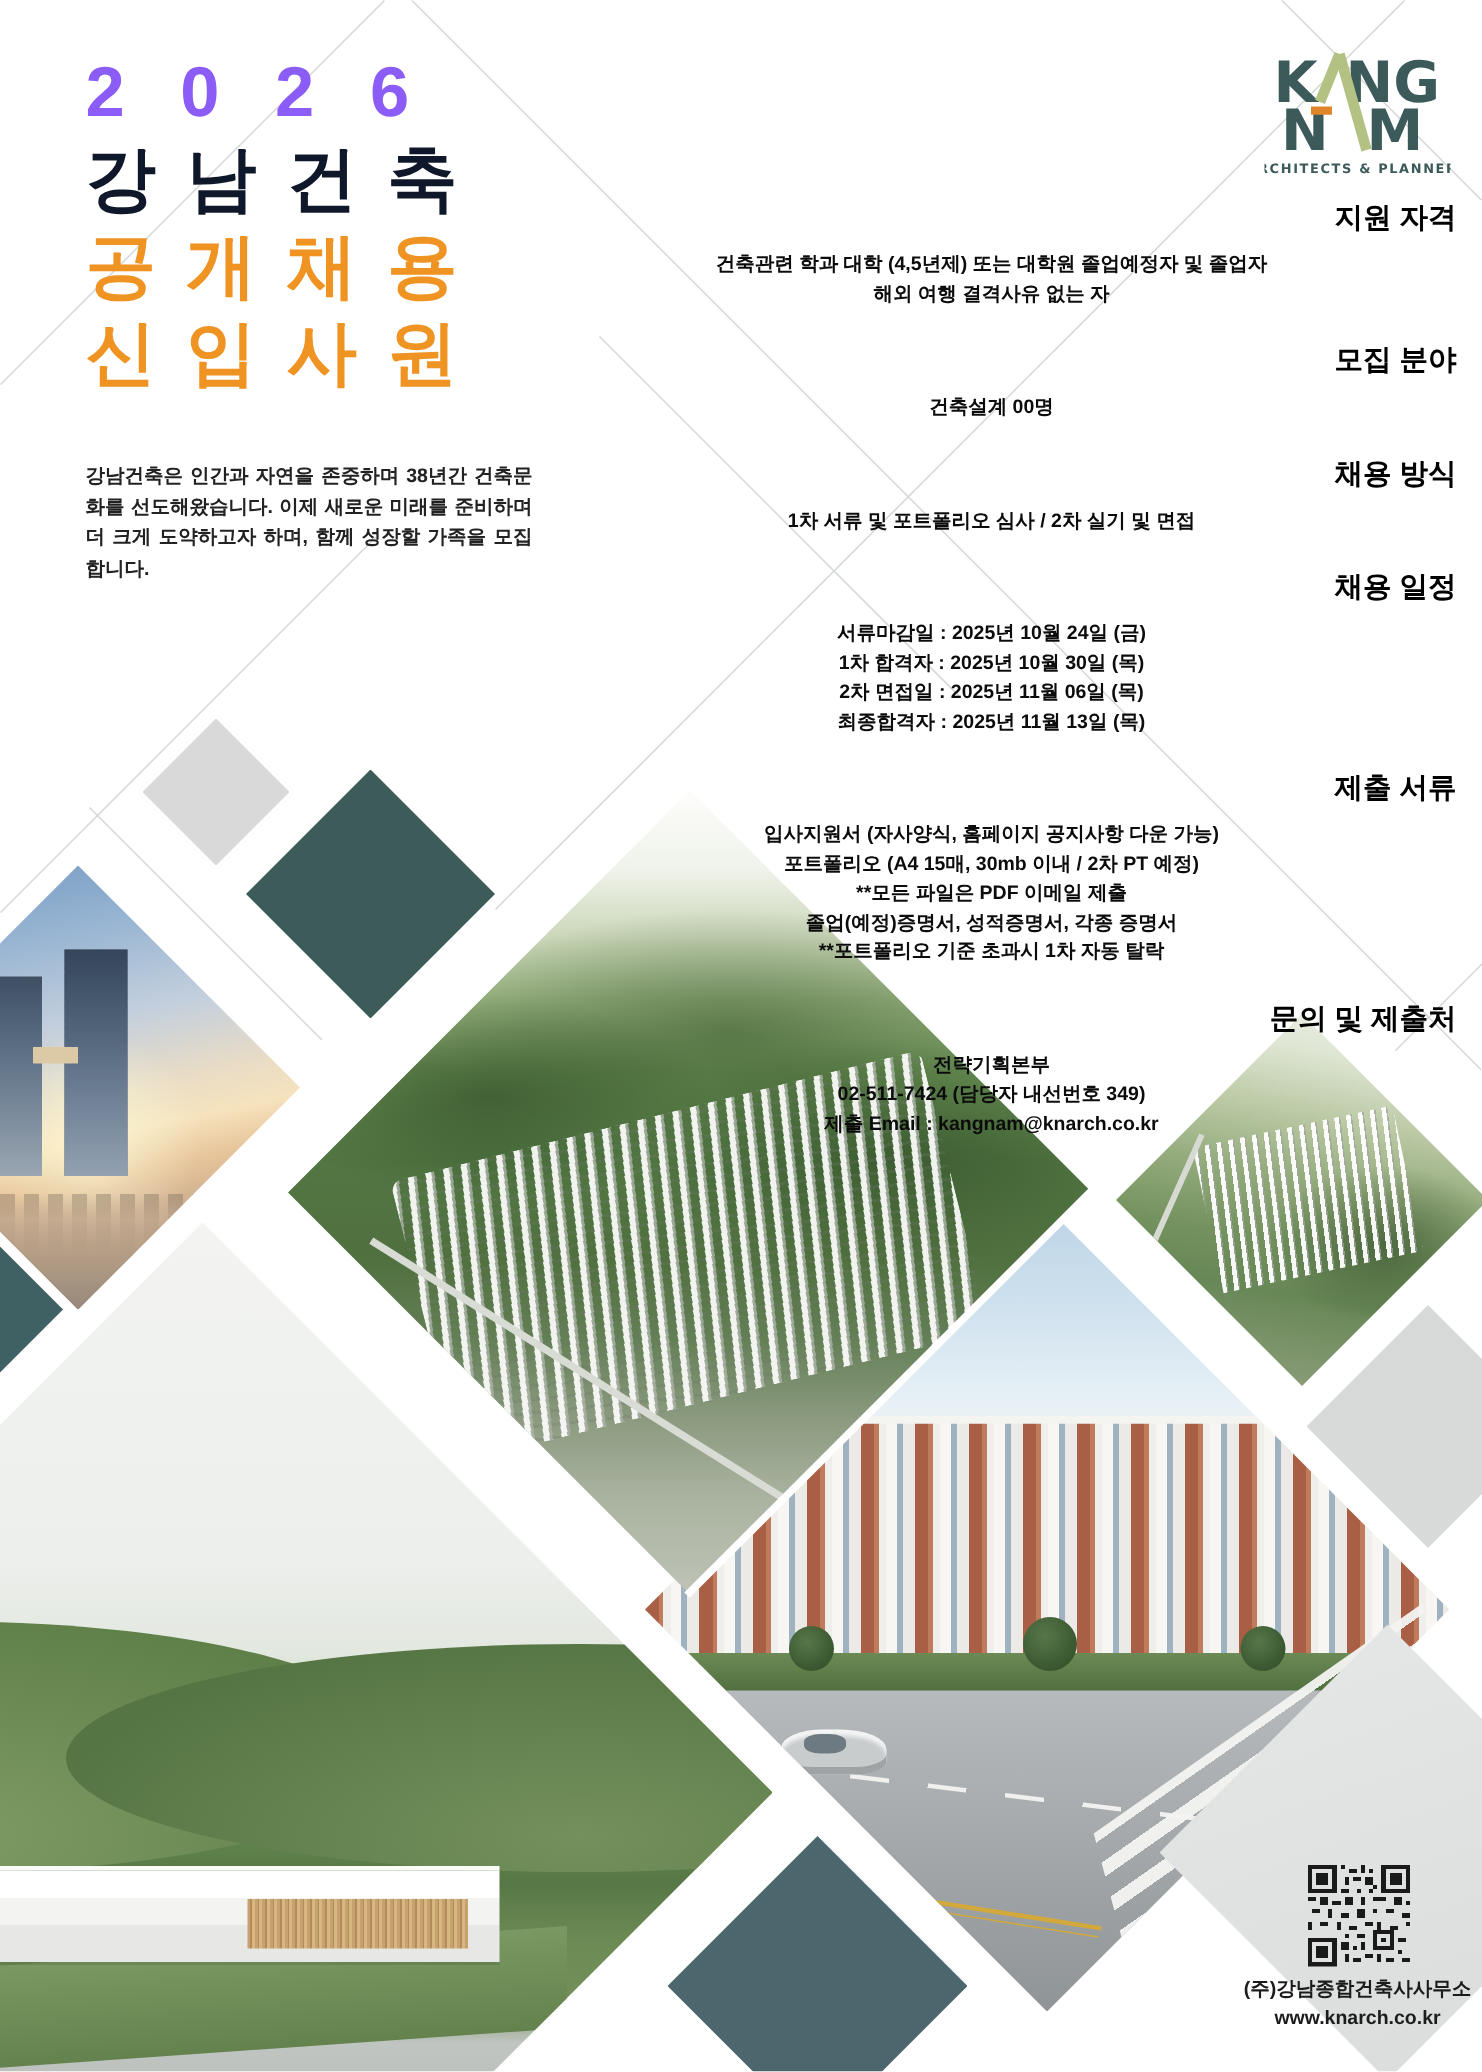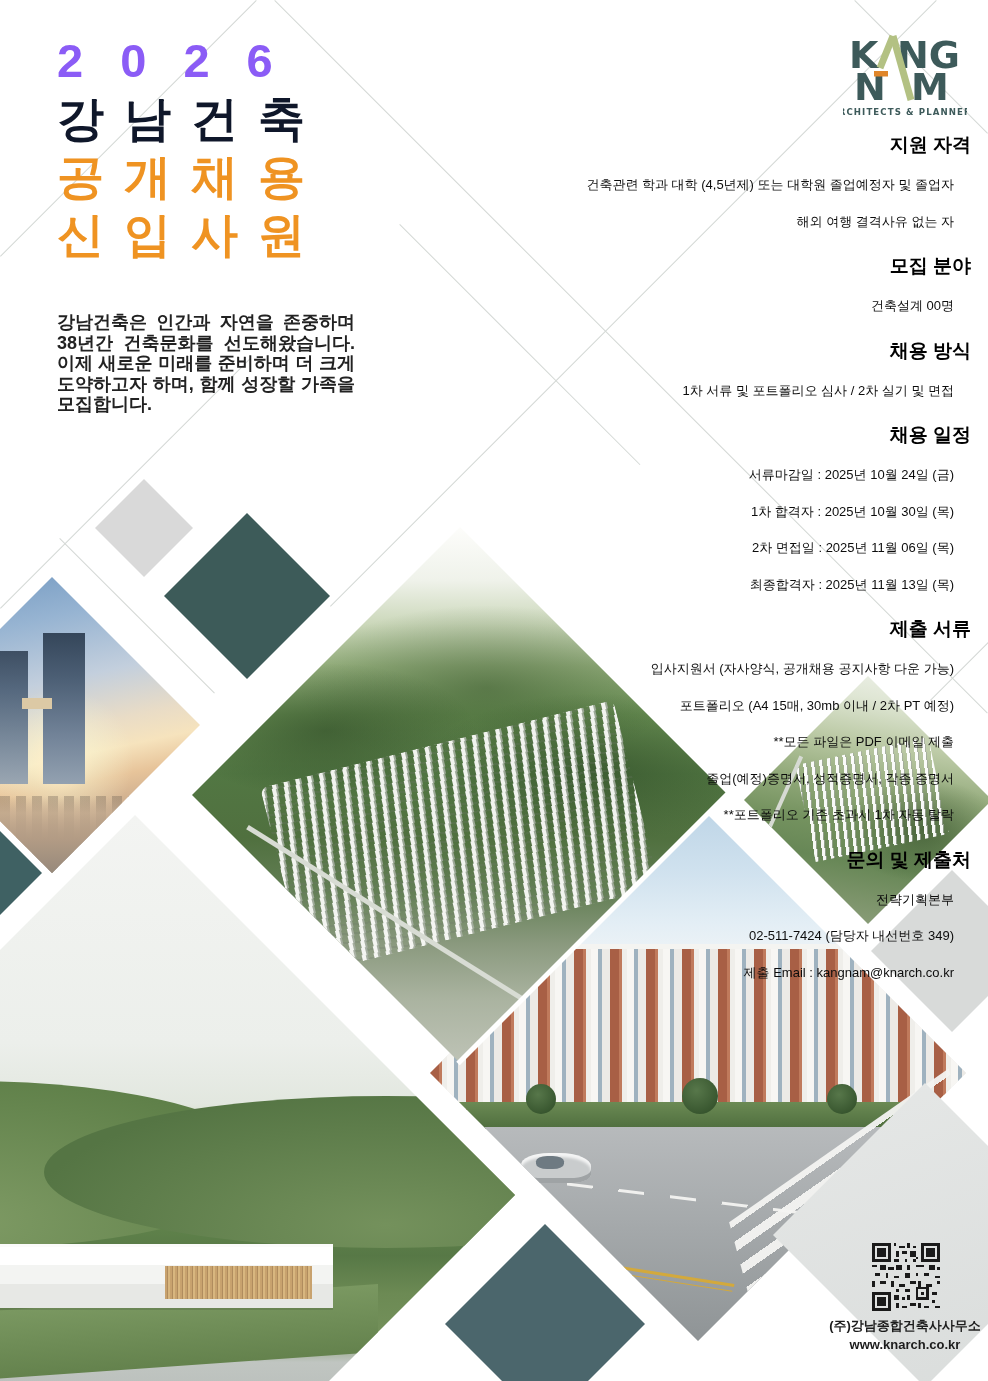--- a/index.html
+++ b/index.html
@@ -83,25 +83,25 @@
     background:#c9cccd;box-shadow:inset 0 -5px 0 #9fa3a5, inset 0 4px 3px rgba(255,255,255,.8);}
   .street-car::after{content:"";position:absolute;left:22%;top:8%;width:40%;height:45%;border-radius:40%;background:#6e7a82;}
 
   
   .title{position:absolute;left:57px;top:32px;z-index:6;font-weight:800;font-size:47px;line-height:58px;white-space:nowrap;}
   .title .t-year{color:#8b5cf6;letter-spacing:12px;}
   .title .t-slate{color:#0f172a;letter-spacing:20px;}
   .title .t-orange{color:#ef9322;letter-spacing:20px;}
   .title div{display:block;}
   .intro{position:absolute;left:57px;top:294px;width:298px;z-index:6;
-    font-size:18px;line-height:20.5px;font-weight:700;color:#222;text-align:justify;}
+    font-size:13px;line-height:20.5px;font-weight:700;color:#222;text-align:justify;}
   .sections{position:absolute;right:17px;top:132px;width:620px;text-align:right;z-index:6;color:#0c0c0c;}
   .sec h3{margin:22px 0 8px 0;font-size:19px;font-weight:800;color:#000;}
   .sec:first-child h3{margin-top:0;}
-  .sec p{margin:17px;font-size:13px;font-weight:400;line-height:19.5px;}
+  .sec p{margin:0;font-size:13px;font-weight:700;line-height:19.5px;text-align:center;}
   .logo{position:absolute;left:843px;top:30px;z-index:6;}
   .footer-text{position:absolute;left:790px;top:1316px;width:230px;z-index:6;text-align:center;
     color:#1c1c1c;font-weight:700;font-size:13px;line-height:19px;}
   .qr{position:absolute;left:872px;top:1243px;width:68px;height:68px;z-index:6;}
 </style>
 </head>
 <body>
 
 <div class="poster">
 
@@ -212,21 +212,21 @@
     </div>
     <div class="sec">
       <h3>채용 일정</h3>
       <p>서류마감일 : 2025년 10월 24일 (금)</p>
       <p>1차 합격자 : 2025년 10월 30일 (목)</p>
       <p>2차 면접일 : 2025년 11월 06일 (목)</p>
       <p>최종합격자 : 2025년 11월 13일 (목)</p>
     </div>
     <div class="sec">
       <h3>제출 서류</h3>
-      <p>입사지원서 (자사양식, 공개채용 공지사항 다운 가능)</p>
+      <p>입사지원서 (자사양식, 홈페이지 공지사항 다운 가능)</p>
       <p>포트폴리오 (A4 15매, 30mb 이내 / 2차 PT 예정)</p>
       <p>**모든 파일은 PDF 이메일 제출</p>
       <p>졸업(예정)증명서, 성적증명서, 각종 증명서</p>
       <p>**포트폴리오 기준 초과시 1차 자동 탈락</p>
     </div>
     <div class="sec">
       <h3>문의 및 제출처</h3>
       <p>전략기획본부</p>
       <p>02-511-7424 (담당자 내선번호 349)</p>
       <p>제출 Email : kangnam@knarch.co.kr</p>

